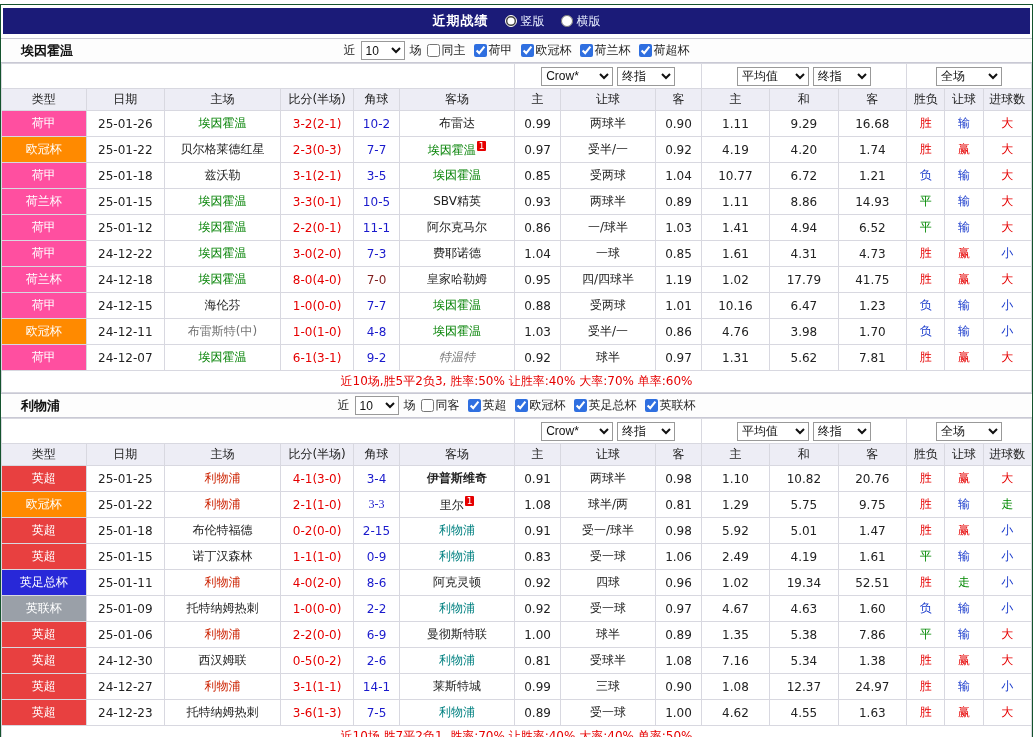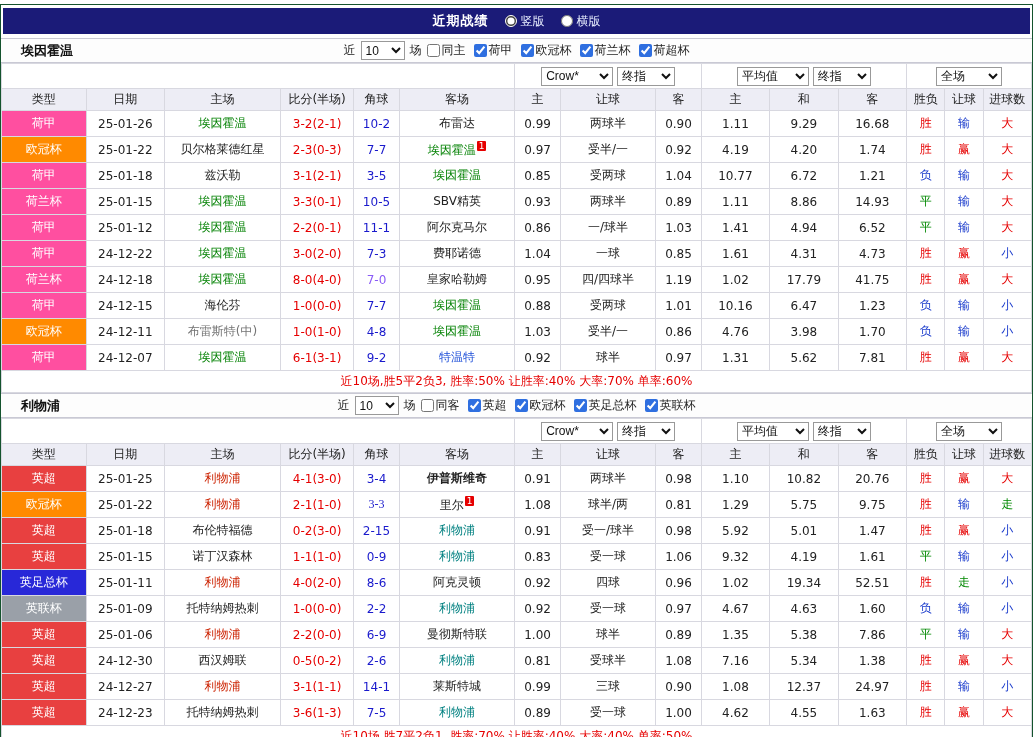--- a/index.html
+++ b/index.html
@@ -230,21 +230,21 @@
             <td>4.73</td>
             <td style="color: rgb(230, 0, 0);">胜</td>
             <td style="color: rgb(230, 0, 0);">赢</td>
             <td style="color: rgb(26, 59, 204);">小</td>
           </tr>
           <tr>
             <td class="badge" style="color: rgb(255, 255, 255); background: rgb(255, 79, 160);">荷兰杯</td>
             <td>24-12-18</td>
             <td style="color: rgb(0, 128, 0);">埃因霍温</td>
             <td style="color: rgb(230, 0, 0);">8-0(4-0)</td>
-            <td style="color: #8b5cf6;">7-0</td>
+            <td style="color: #7f1d1d;">7-0</td>
             <td style="color: rgb(34, 34, 34);">皇家哈勒姆</td>
             <td>0.95</td>
             <td>四/四球半</td>
             <td>1.19</td>
             <td>1.02</td>
             <td>17.79</td>
             <td>41.75</td>
             <td style="color: rgb(230, 0, 0);">胜</td>
             <td style="color: rgb(230, 0, 0);">赢</td>
             <td style="color: rgb(230, 0, 0);">大</td>
@@ -282,21 +282,21 @@
             <td style="color: rgb(26, 59, 204);">负</td>
             <td style="color: rgb(26, 59, 204);">输</td>
             <td style="color: rgb(26, 59, 204);">小</td>
           </tr>
           <tr>
             <td class="badge" style="color: rgb(255, 255, 255); background: rgb(255, 79, 160);">荷甲</td>
             <td>24-12-07</td>
             <td style="color: rgb(0, 128, 0);">埃因霍温</td>
             <td style="color: rgb(230, 0, 0);">6-1(3-1)</td>
             <td style="color: rgb(26, 26, 204);">9-2</td>
-            <td style="color: #1d4ed8;">特温特</td>
+            <td style="color: #737373; font-style: italic;">特温特</td>
             <td>0.92</td>
             <td>球半</td>
             <td>0.97</td>
             <td>1.31</td>
             <td>5.62</td>
             <td>7.81</td>
             <td style="color: rgb(230, 0, 0);">胜</td>
             <td style="color: rgb(230, 0, 0);">赢</td>
             <td style="color: rgb(230, 0, 0);">大</td>
           </tr>
@@ -423,21 +423,21 @@
             <td>5.75</td>
             <td>9.75</td>
             <td style="color: rgb(230, 0, 0);">胜</td>
             <td style="color: rgb(26, 59, 204);">输</td>
             <td style="color: rgb(0, 136, 0);">走</td>
           </tr>
           <tr>
             <td class="badge" style="color: rgb(255, 255, 255); background: rgb(232, 64, 64);">英超</td>
             <td>25-01-18</td>
             <td style="color: rgb(34, 34, 34);">布伦特福德</td>
-            <td style="color: rgb(230, 0, 0);">0-2(3-0)</td>
+            <td style="color: rgb(230, 0, 0);">0-2(0-0)</td>
             <td style="color: rgb(26, 26, 204);">2-15</td>
             <td style="color: rgb(0, 128, 128);">利物浦</td>
             <td>0.91</td>
             <td>受一/球半</td>
             <td>0.98</td>
             <td>5.92</td>
             <td>5.01</td>
             <td>1.47</td>
             <td style="color: rgb(230, 0, 0);">胜</td>
             <td style="color: rgb(230, 0, 0);">赢</td>
@@ -446,21 +446,21 @@
           <tr>
             <td class="badge" style="color: rgb(255, 255, 255); background: rgb(232, 64, 64);">英超</td>
             <td>25-01-15</td>
             <td style="color: rgb(34, 34, 34);">诺丁汉森林</td>
             <td style="color: rgb(230, 0, 0);">1-1(1-0)</td>
             <td style="color: rgb(26, 26, 204);">0-9</td>
             <td style="color: rgb(0, 128, 128);">利物浦</td>
             <td>0.83</td>
             <td>受一球</td>
             <td>1.06</td>
-            <td>9.32</td>
+            <td>2.49</td>
             <td>4.19</td>
             <td>1.61</td>
             <td style="color: rgb(0, 136, 0);">平</td>
             <td style="color: rgb(26, 59, 204);">输</td>
             <td style="color: rgb(26, 59, 204);">小</td>
           </tr>
           <tr>
             <td class="badge" style="color: rgb(255, 255, 255); background: rgb(40, 40, 216);">英足总杯</td>
             <td>25-01-11</td>
             <td style="color: rgb(204, 34, 0);">利物浦</td>

